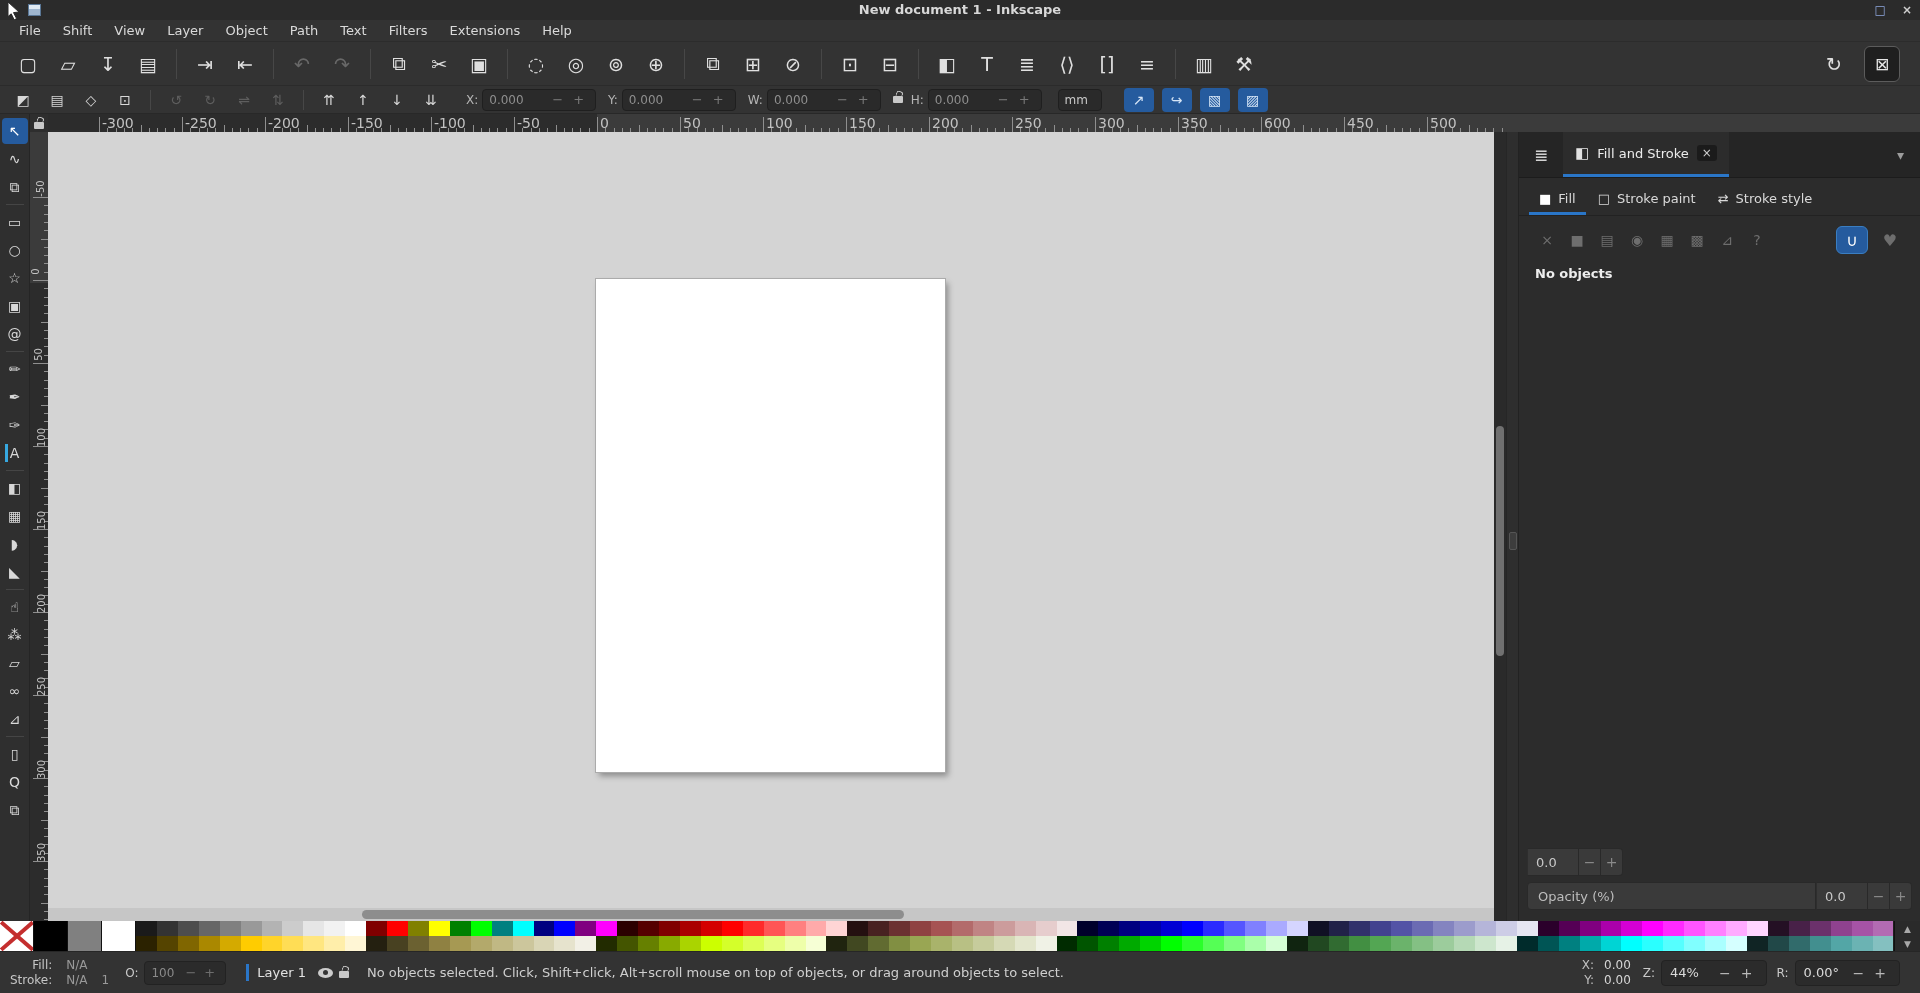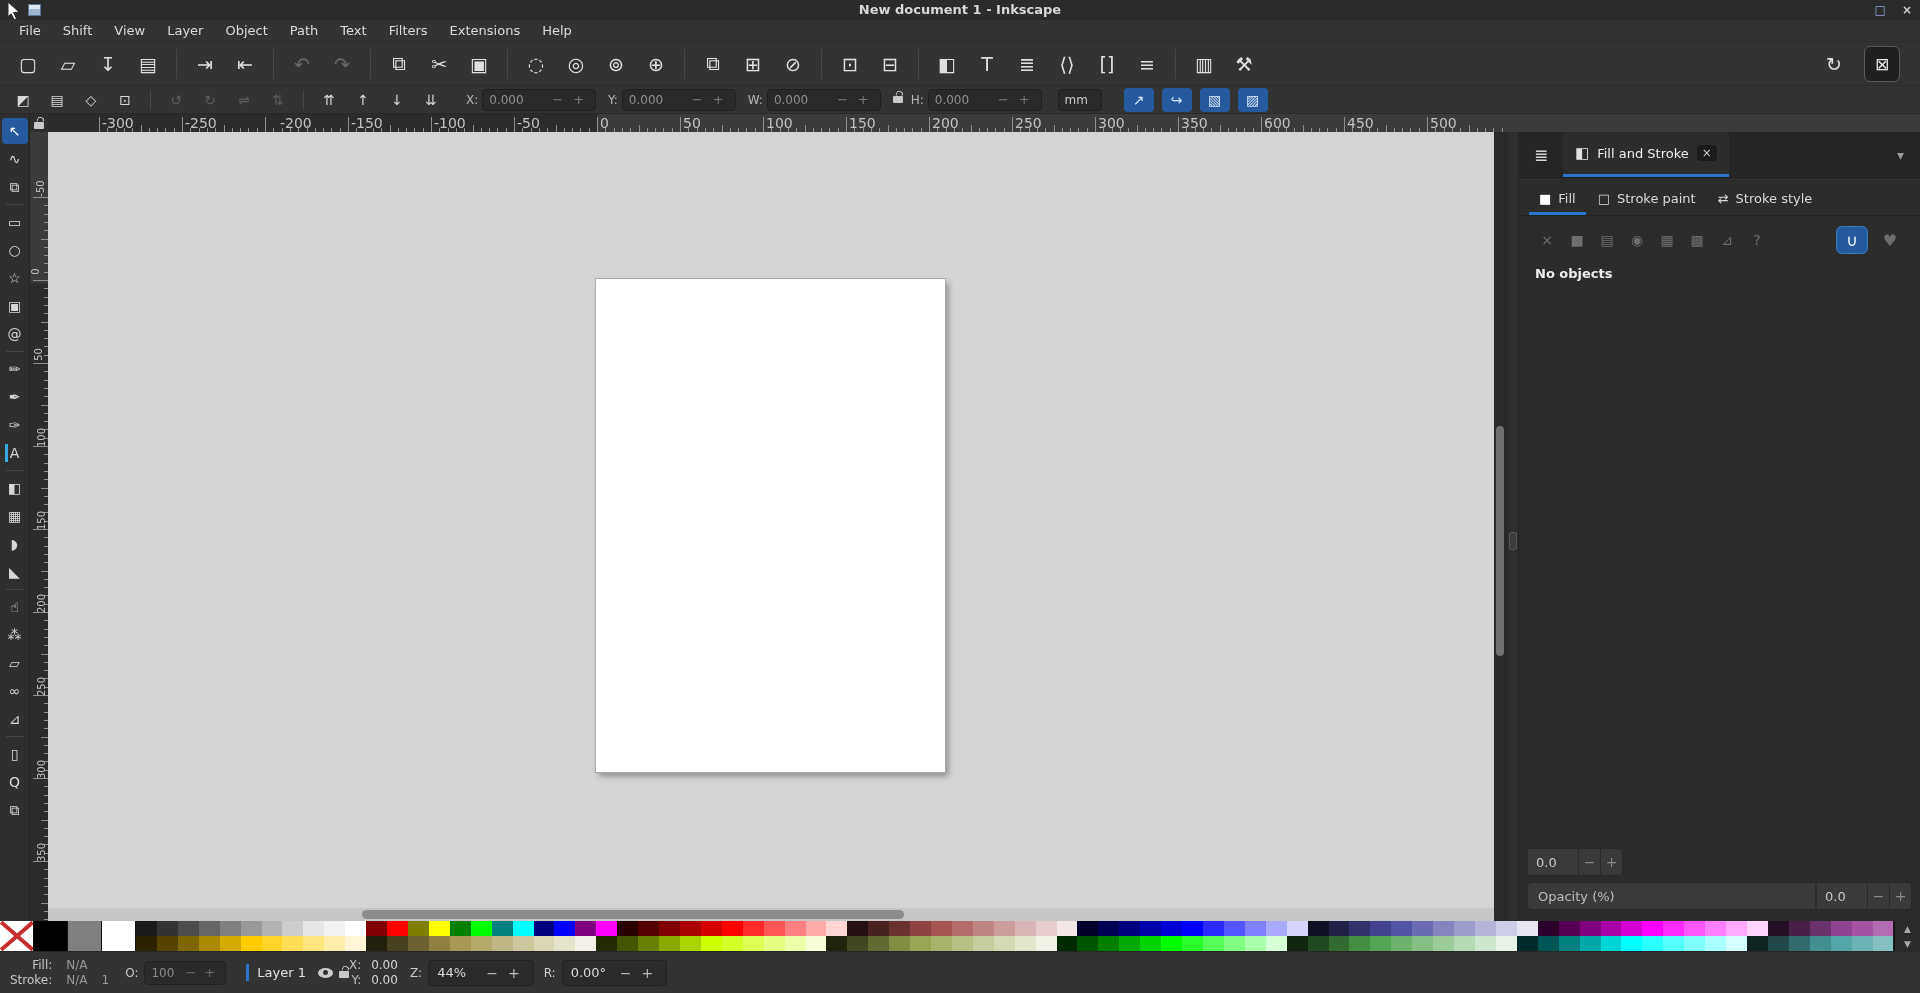--- a/index.html
+++ b/index.html
@@ -333,21 +333,21 @@
             <span class="htick minor" style="left: 142.3px;"></span>
             <span class="htick minor" style="left: 150.6px;"></span>
             <span class="htick minor" style="left: 158.9px;"></span>
             <span class="htick minor" style="left: 167.2px;"></span>
             <span class="htick mid" style="left: 175.5px;"></span>
             <span class="htick minor" style="left: 183.8px;"></span>
             <span class="htick minor" style="left: 192.1px;"></span>
             <span class="htick minor" style="left: 200.4px;"></span>
             <span class="htick minor" style="left: 208.7px;"></span>
             <span class="htick major" style="left: 217px;"></span>
-            <span class="hlab" style="left: 232px;">-200</span>
+            <span class="hlab" style="left: 220px;">-200</span>
             <span class="htick minor" style="left: 225.3px;"></span>
             <span class="htick minor" style="left: 233.6px;"></span>
             <span class="htick minor" style="left: 241.9px;"></span>
             <span class="htick minor" style="left: 250.2px;"></span>
             <span class="htick mid" style="left: 258.5px;"></span>
             <span class="htick minor" style="left: 266.8px;"></span>
             <span class="htick minor" style="left: 275.1px;"></span>
             <span class="htick minor" style="left: 283.4px;"></span>
             <span class="htick minor" style="left: 291.7px;"></span>
             <span class="htick major" style="left: 300px;"></span>
@@ -884,20 +884,21 @@
         <span class="st">−</span>
         <span class="st">+</span>
       </span>
     </span>
     <span class="layer-chip">
       <span class="layer-bar"></span>
       <span class="layer-name">Layer 1</span>
     </span>
     <span class="eye"></span>
     <span class="lockico"></span>
+    <span class="status-msg">No objects selected. Click, Shift+click, Alt+scroll mouse on top of objects, or drag around objects to select.</span>
     <span class="xy-block">
       <span class="lab">X:</span>
       <span class="val">0.00</span>
       <span class="lab">Y:</span>
       <span class="val">0.00</span>
     </span>
     <span class="zr-wrap">
       <span>Z:</span>
       <span class="zr-spin">
         <span class="val">44%</span>

